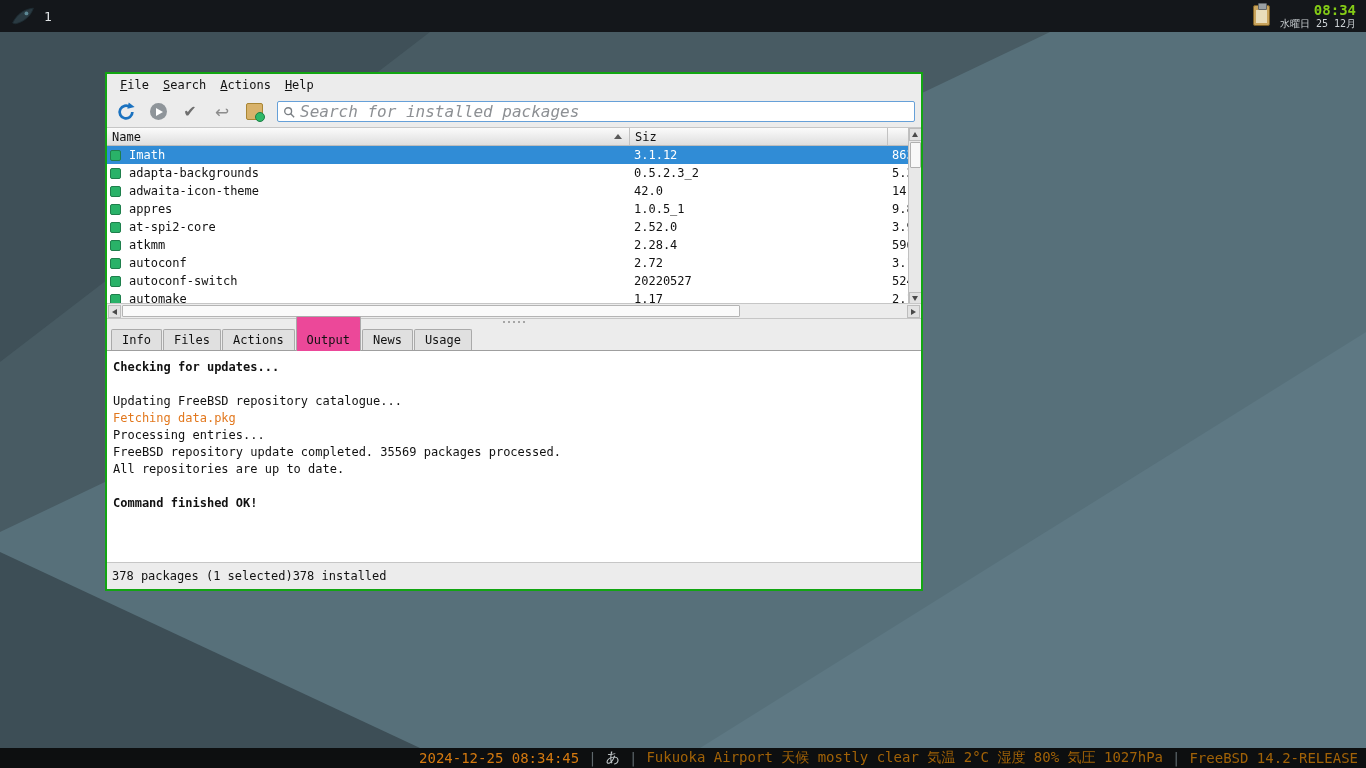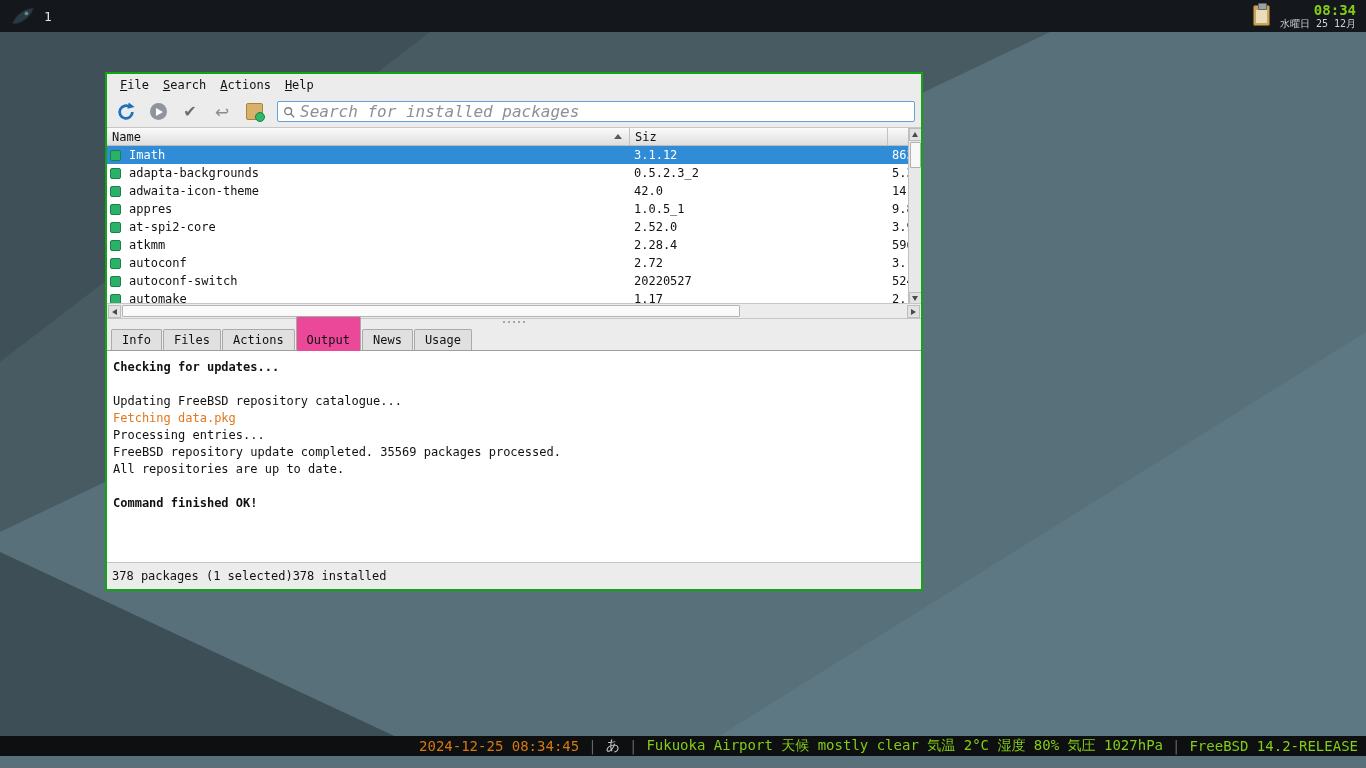--- a/index.html
+++ b/index.html
@@ -18,27 +18,27 @@
   .topbar .right { margin-left:auto; display:flex; align-items:center; gap:10px; }
   .clipboard { width:17px; height:21px; background:#c9a45c; border:1px solid #7d5f26; border-radius:2px; position:relative; }
   .clipboard::before { content:""; position:absolute; top:-3px; left:4px; width:7px; height:5px;
                        background:#9aa0a4; border:1px solid #5f6569; border-radius:1px; }
   .clipboard::after { content:""; position:absolute; top:4px; left:2px; right:2px; bottom:2px; background:#e9ddbb; }
   .clock { display:flex; flex-direction:column; align-items:flex-end; line-height:1.1; padding-right:4px; }
   .clock .time { font-size:14px; font-weight:bold; color:#84cc16; }
   .clock .date { font-size:10px; color:#cdd2d5; font-family:"DejaVu Sans Mono", monospace, sans-serif; }
 
   
-  .bottombar { position:absolute; bottom:12px; left:0; width:1366px; height:20px; background:#0d0f10;
+  .bottombar { position:absolute; bottom:0; left:0; width:1366px; height:20px; background:#0d0f10;
                display:flex; align-items:center; justify-content:flex-end; gap:9px;
                font-size:14px; padding-right:8px; z-index:5; white-space:nowrap;
                font-family:"DejaVu Sans Mono", monospace, sans-serif; }
   .seg-accent { color:var(--bottom-accent,#d4790f); }
   .seg-dim    { color:#5f686c; }
-  .seg-normal { color:#84cc16; }
+  .seg-normal { color:#a16207; }
   .seg-bright { color:#c6ccce; }
 
   
   .appwin { position:absolute; left:105px; top:72px; width:818px; height:519px;
             border:2px solid var(--window-border,#12a512); background:#ececec; z-index:2;
             display:flex; flex-direction:column; font-size:12px; color:#111; }
 
   
   .menubar { height:22px; display:flex; align-items:center; padding-left:6px; background:#ececec; }
   .menu-item { padding:2px 7px; cursor:default; }

